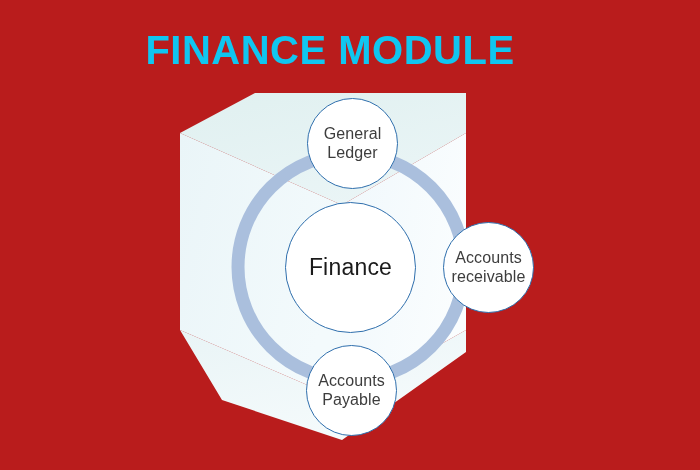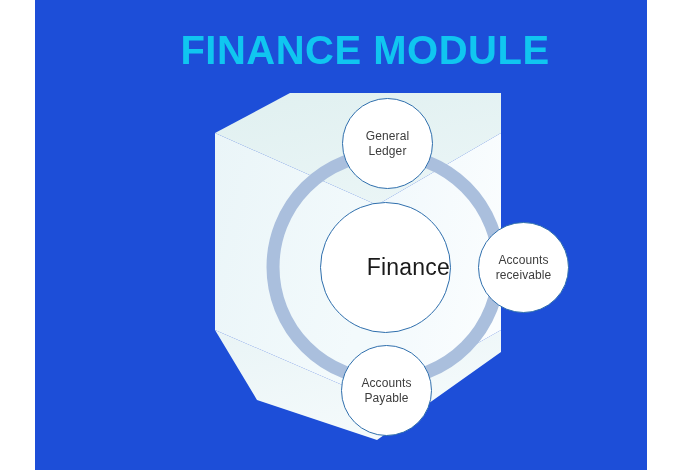--- a/index.html
+++ b/index.html
@@ -11,25 +11,24 @@
     width: 700px;
     height: 470px;
     overflow: hidden;
     font-family: "Liberation Sans", sans-serif;
     position: relative;
   }
 
   #slide {
     position: absolute;
     left: 0; top: 0;
-    width: 612px;
+    width: 700px;
     height: 470px;
-    background: #1d4ed8;
+    background: #b91c1c;
     overflow: hidden;
-    margin-left: 35px;
   }
 
   
   #title {
     position: absolute;
     left: 0;
     top: 28px;
     width: 660px;
     text-align: center;
     font-family: "Liberation Sans", sans-serif;
@@ -72,35 +71,34 @@
     line-height: 1.18;
     white-space: pre-line;
   }
 
   #node-center {
     left: 285px;
     top: 202px;
     width: 131px;
     height: 131px;
     border: 1.6px solid #2f6fad;
-    justify-content: flex-end;
   }
   #node-center .label {
     font-size: 23px;
     letter-spacing: 0.2px;
     color: #1a1a1a;
   }
 
   .satellite {
     width: 91px;
     height: 91px;
     border: 1.5px solid #2f6fad;
   }
   .satellite .label {
-    font-size: 12px;
+    font-size: 16px;
     letter-spacing: 0.1px;
     color: #3d3d3d;
   }
 
   #node-top    { left: 307px; top:  98px; }
   #node-right  { left: 443px; top: 222px; }
   #node-bottom { left: 306px; top: 345px; }
   #node-left   { left: 164px; top: 222px; }
 </style>
 </head>

